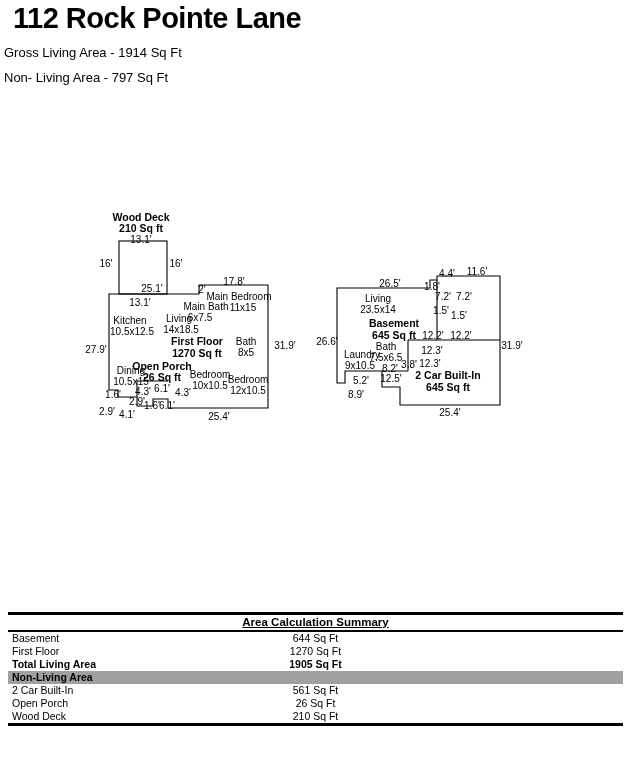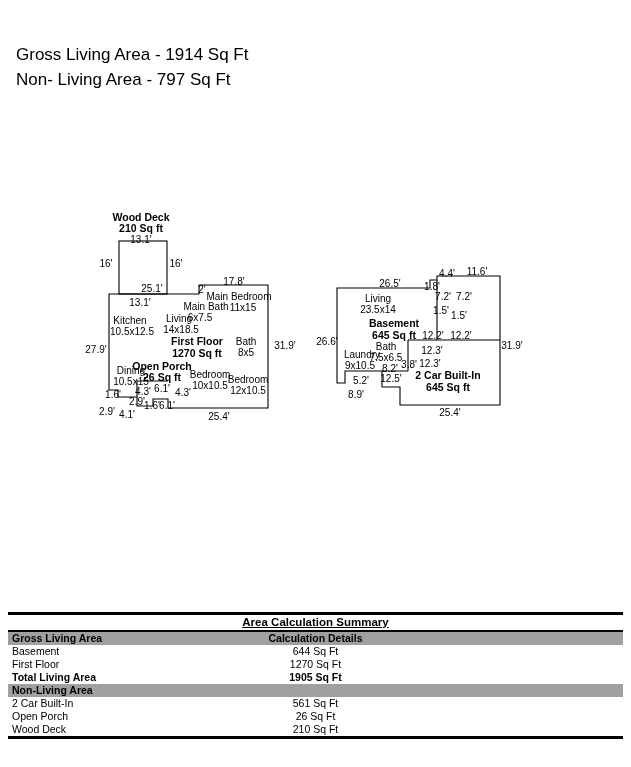--- a/index.html
+++ b/index.html
@@ -1,19 +1,19 @@
 <!DOCTYPE html>
 <html><head>
 <meta charset="utf-8">
 <style>
   html,body{margin:0;padding:0;background:#fff;}
   .page{position:relative;width:631px;height:767px;background:#fff;overflow:hidden;
         font-family:"Liberation Sans",sans-serif;color:#000;}
   .title{position:absolute;left:13px;top:2px;font-size:29px;font-weight:bold;letter-spacing:-0.5px;white-space:nowrap;}
-  .sub{position:absolute;left:16px;font-size:17px;white-space:nowrap;text-align:right;}
+  .sub{position:absolute;left:4px;font-size:13px;white-space:nowrap;text-align:right;}
   .sub1{top:45px}
   .sub2{top:70px}
 
   .plan-svg{position:absolute;left:0;top:0;}
   .plan-svg path,.plan-svg rect{fill:none;stroke:#000;stroke-width:1.1;}
 
   .lbl{position:absolute;font-size:10px;line-height:11px;transform:translateX(-50%);white-space:nowrap;}
   .lbl.b{font-weight:bold;font-size:10.5px;}
 
   .summary{position:absolute;left:8px;top:612px;width:615px;font-size:10.5px;text-decoration:underline;}
@@ -27,20 +27,21 @@
 
   .watermark{position:absolute;left:6px;top:699px;z-index:5;
              font-family:"Liberation Serif",serif;font-size:37px;font-weight:bold;line-height:1;
              color:#fff;-webkit-text-stroke:1.3px #1a1a1a;letter-spacing:2px;}
 </style>
 </head>
 <body>
 
 <div class="page">
 
+  <div class="title">112 Rock Pointe Lane</div>
   <div class="sub sub1">Gross Living Area - 1914 Sq Ft</div>
   <div class="sub sub2">Non- Living Area - 797 Sq Ft</div>
 
   <svg class="plan-svg" width="631" height="767" viewBox="0 0 631 767">
     <rect x="119" y="241" width="48" height="53"></rect>
     <path d="M109,294 H199 V285 H268 V408 H168 V399 H153 V406 H137 V397 H118 V390 H109 Z"></path>
     <path d="M137,397 V381 H168"></path>
     <path d="M337,288 H430 V280 H437 V276 H500 V405 H400 V387 H382 V371 H345 V383 H337 Z"></path>
     <path d="M437,280 V340 M408,340 H500 M408,340 V371 M382,371 H408"></path>
   </svg>
@@ -115,24 +116,20 @@
   <span class="lbl" style="left:391px;top:373px">12.5'</span>
   <span class="lbl b" style="left:448px;top:370px">2 Car Built-In</span>
   <span class="lbl b" style="left:448px;top:382px">645 Sq ft</span>
   <span class="lbl" style="left:356px;top:389px">8.9'</span>
   <span class="lbl" style="left:450px;top:407px">25.4'</span>
 
   <div class="summary">
     <div class="rule-thick"></div>
     <div class="sum-title">Area Calculation Summary</div>
 
-    <div class="srow gray">
-      <span class="l">Gross Living Area</span>
-      <span class="v">Calculation Details</span>
-    </div>
 
     <div class="srow">
       <span class="l">Basement</span>
       <span class="v">644 Sq Ft</span>
     </div>
     <div class="srow">
       <span class="l">First Floor</span>
       <span class="v">1270 Sq Ft</span>
     </div>
     <div class="srow bold">

